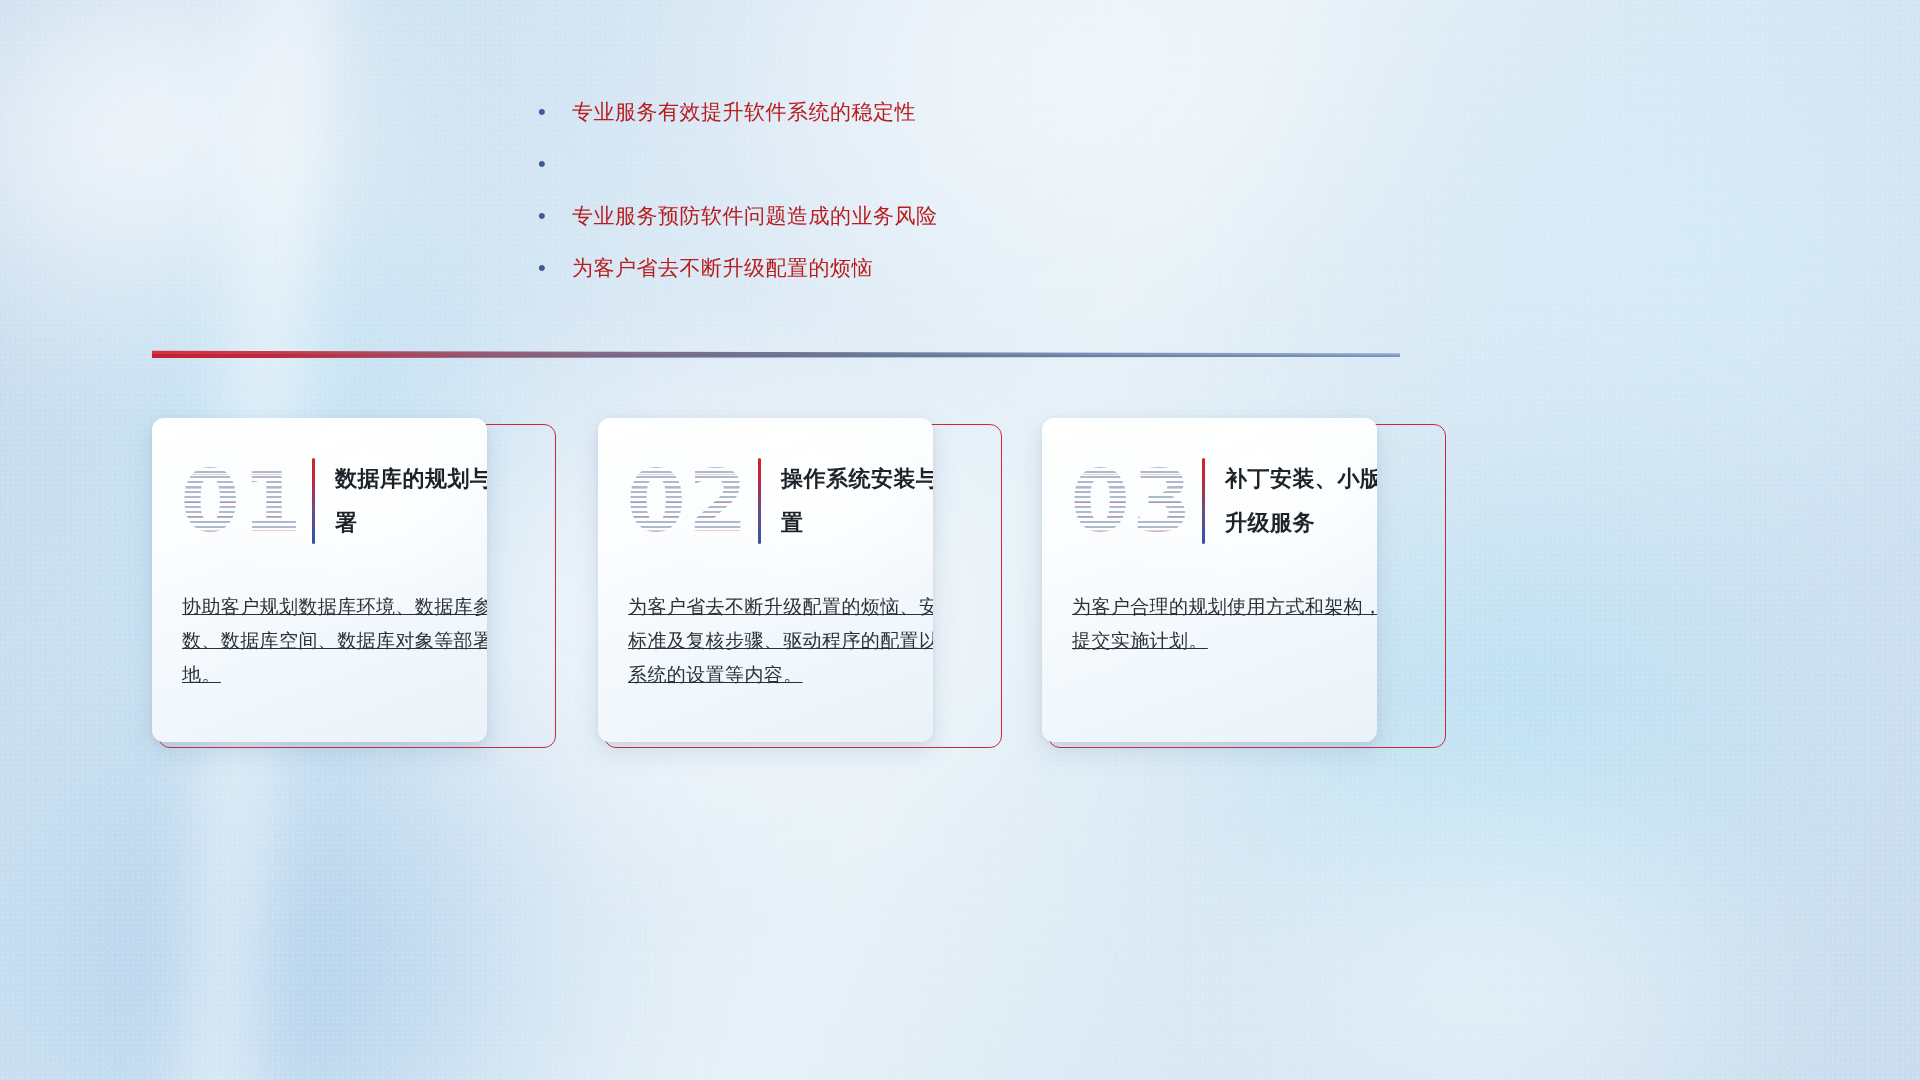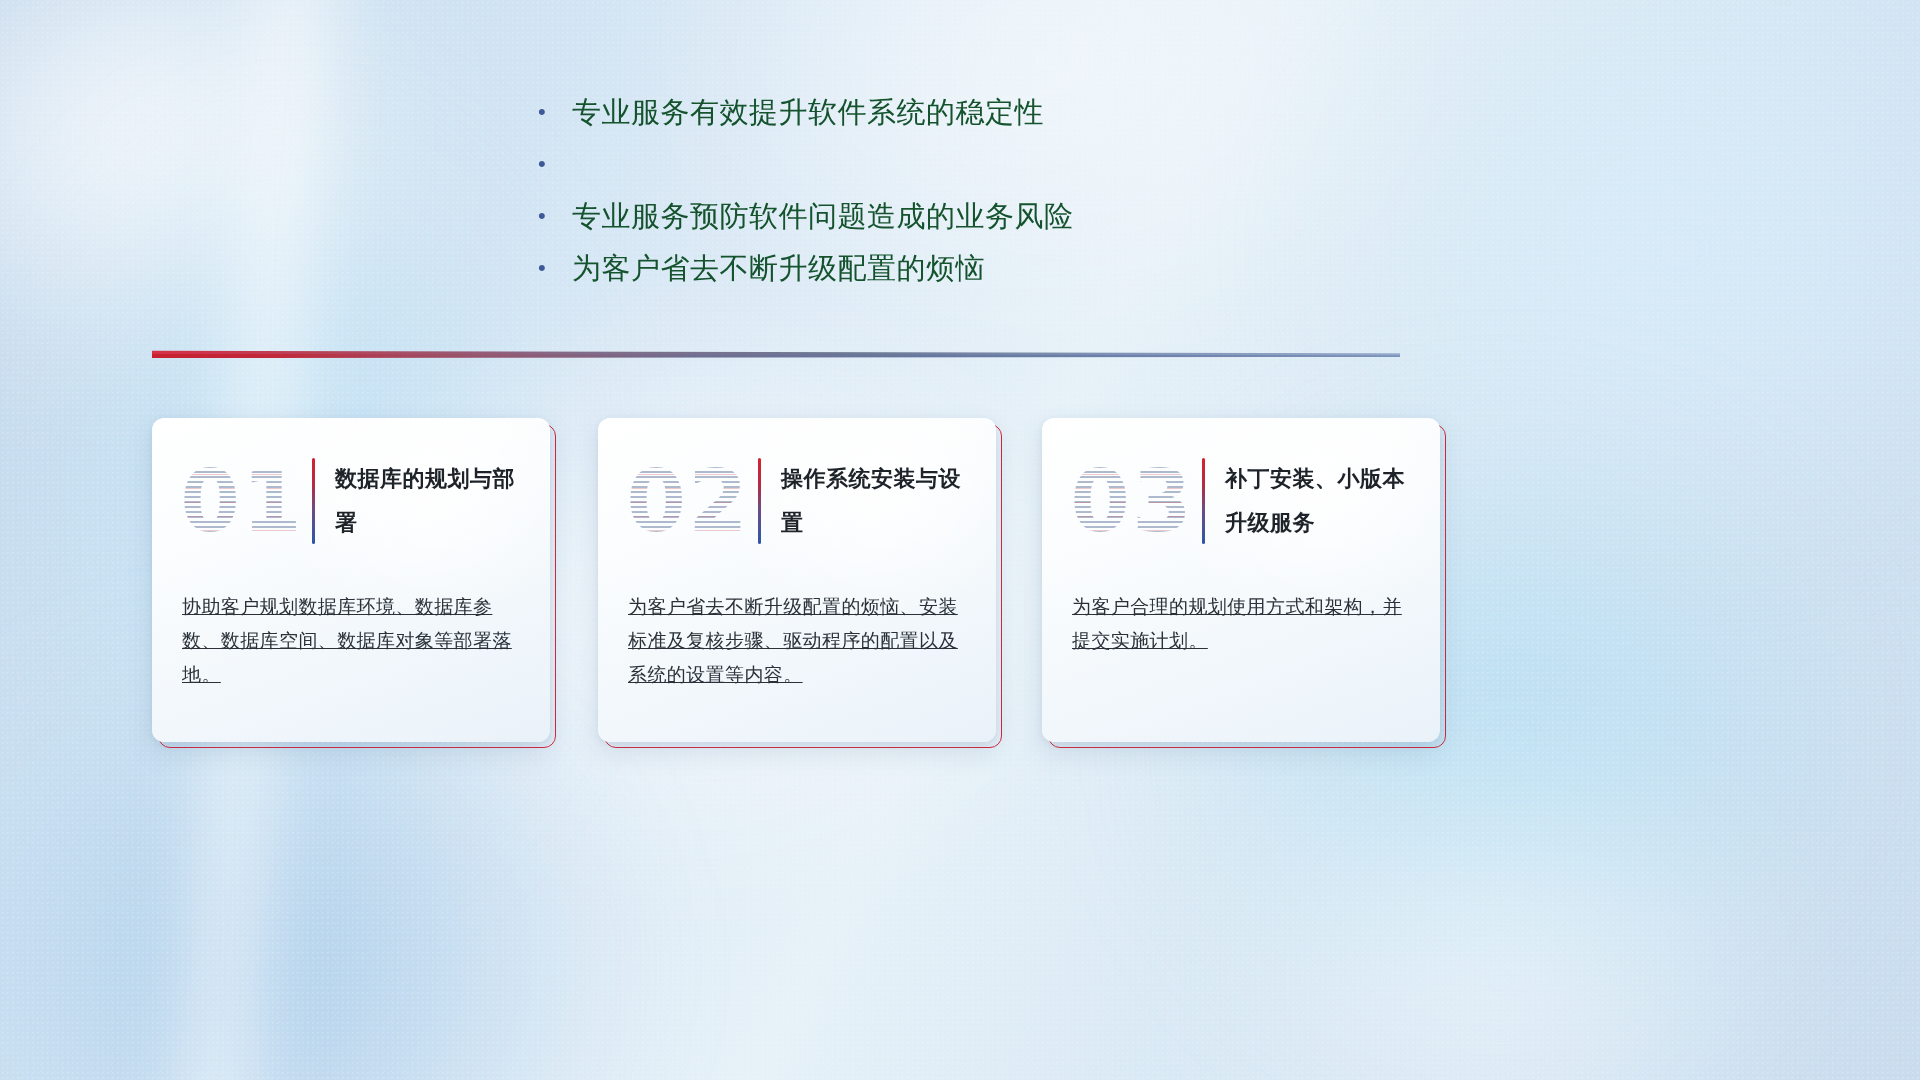--- a/index.html
+++ b/index.html
@@ -54,21 +54,21 @@
   }
   .bullet-row {
     display:flex; align-items:flex-start;
     height:52px; line-height:52px;
   }
   .bullet-dot {
     width:34px; flex:0 0 34px; text-align:left;
     color:#3d5a97; font-size:22px; line-height:52px;
   }
   .bullet-text {
-    color:#14532d; font-size:29px; line-height:52px;
+    color:#b91c1c; font-size:21px; line-height:52px;
     letter-spacing:.5px; font-weight:500; white-space:nowrap;
   }
 
   
   .divider {
     position:absolute; left:152px; top:350px; width:1248px; height:14px;
   }
   .divider .bar {
     position:absolute; left:0; top:4px; width:100%; height:4px;
     background:linear-gradient(90deg,#c7202f 0%, #c1293b 10%, #96566e 26%, #6e6f93 44%, #66779e 62%, #6d83ad 80%, #7c93bb 100%);
@@ -87,21 +87,21 @@
   .card-wrap.c1 { left:152px; }
   .card-wrap.c2 { left:598px; }
   .card-wrap.c3 { left:1042px; }
 
   .card-outline {
     position:absolute; left:6px; top:6px; width:398px; height:324px;
     border:1.6px solid #d4263a; border-radius:12px;
     pointer-events:none;
   }
   .card {
-    position:absolute; left:0; top:0; width:398px; height:324px;
+    position:absolute; left:0; top:0; width:335px; height:324px;
     border-radius:12px;
     background:
       linear-gradient(160deg,#ffffff 0%, #fbfdfe 30%, #f3f8fc 62%, #eaf2f9 100%);
     box-shadow:0 10px 26px rgba(80,110,150,.16), 0 2px 6px rgba(80,110,150,.10);
     overflow:hidden;
     padding-left:35px;
   }
   .card-sheen {
     position:absolute; right:-40px; top:-90px; width:320px; height:300px;
     background:radial-gradient(closest-side,rgba(255,255,255,.95),rgba(255,255,255,0));

